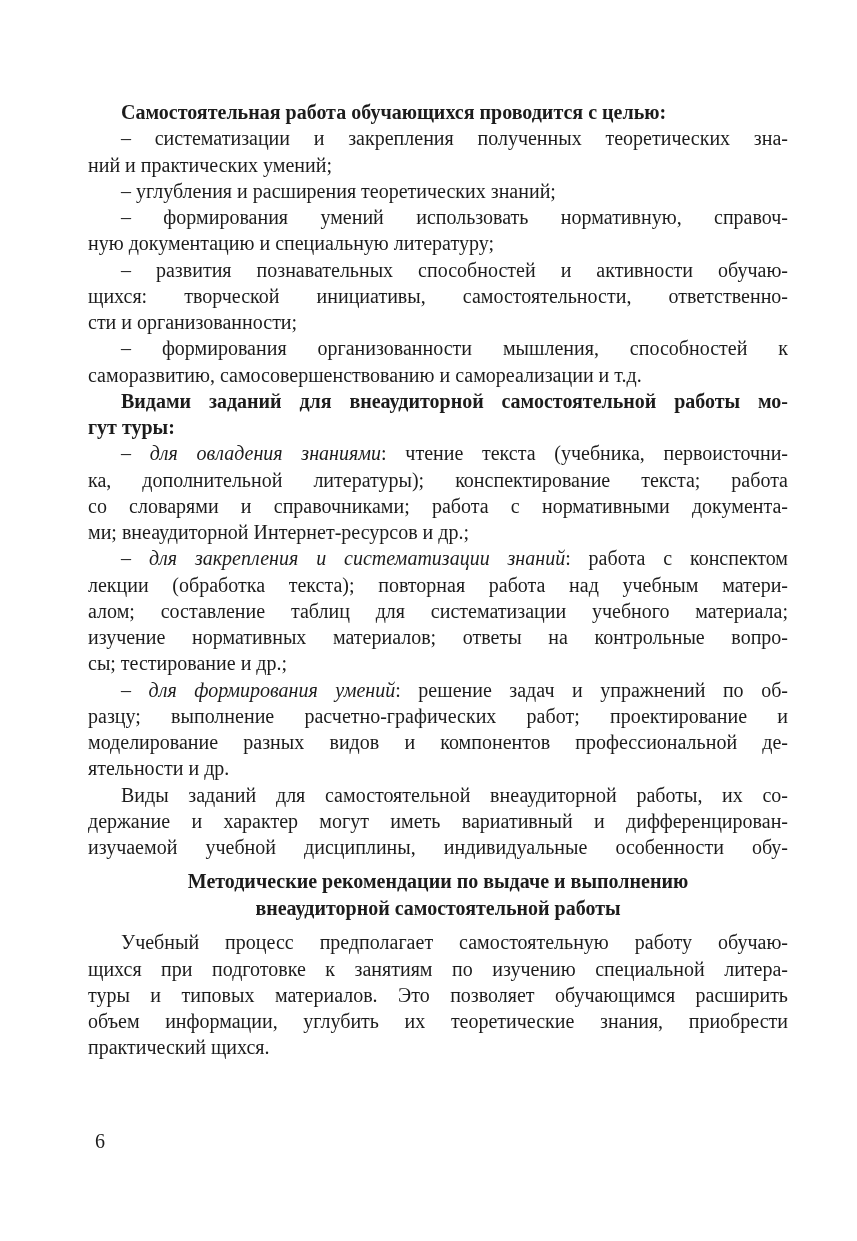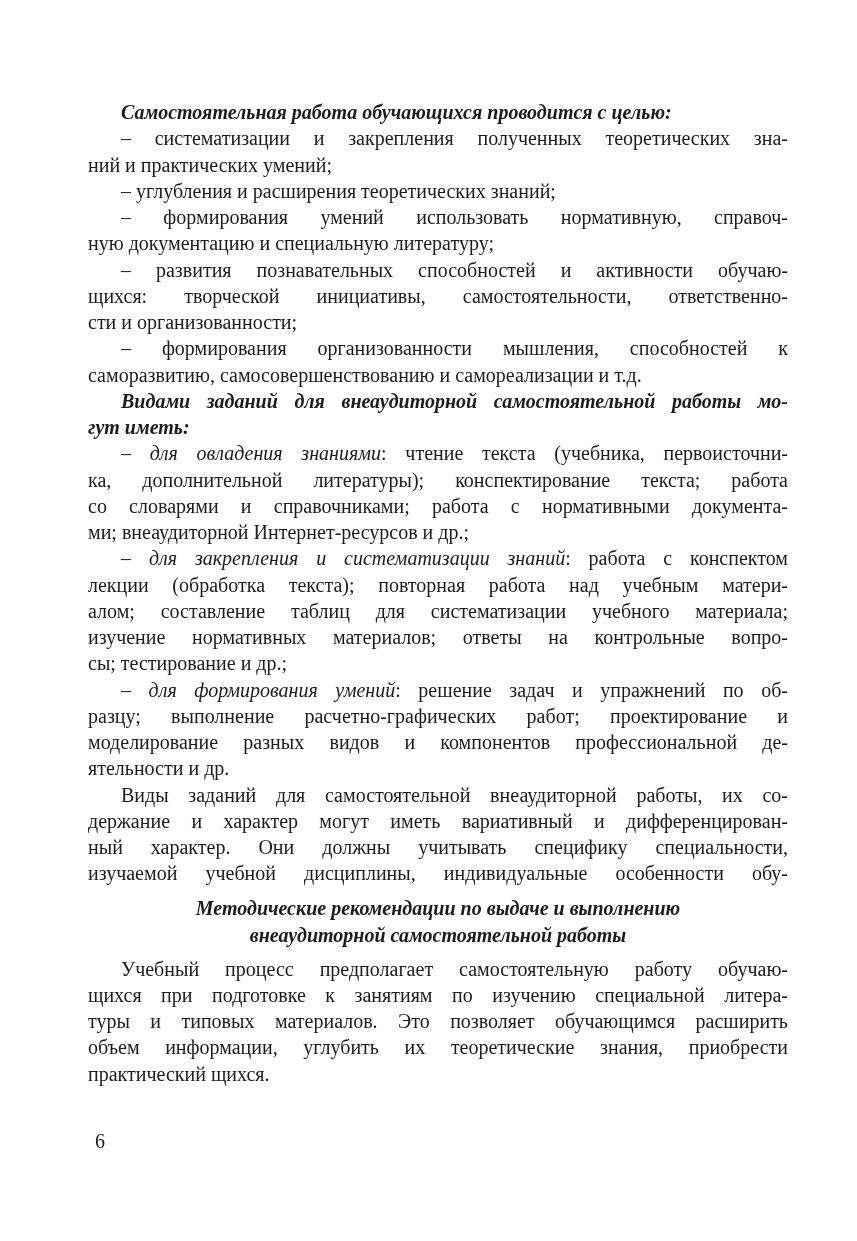--- a/index.html
+++ b/index.html
@@ -28,21 +28,20 @@
     line-height: 26.25px;
     white-space: normal;
   }
   .ind { padding-left: 33px; }
   .j {
     text-align: justify;
     text-align-last: justify;
   }
   .bi {
     font-weight: 700;
-    font-style: italic;
   }
   .i { font-style: italic; }
   .section-heading {
     margin: 8px 0 7px 0;
   }
   .section-heading .ln {
     line-height: 27px;
     text-align: left;
     text-align-last: center;
   }
@@ -84,21 +83,21 @@
       <div class="ln">сти и организованности;</div>
     </div>
 
     <div class="para">
       <div class="ln ind j">– формирования организованности мышления, способностей к</div>
       <div class="ln">саморазвитию, самосовершенствованию и самореализации и т.д.</div>
     </div>
 
     <div class="para">
       <div class="ln ind j bi">Видами заданий для внеаудиторной самостоятельной работы мо-</div>
-      <div class="ln bi">гут иметь:</div>
+      <div class="ln bi">гут туры:</div>
     </div>
 
     <div class="para">
       <div class="ln ind j"><span>– </span><span class="i">для овладения знаниями</span><span>: чтение текста (учебника, первоисточни-</span></div>
       <div class="ln j">ка, дополнительной литературы); конспектирование текста; работа</div>
       <div class="ln j">со словарями и справочниками; работа с нормативными документа-</div>
       <div class="ln">ми; внеаудиторной Интернет-ресурсов и др.;</div>
     </div>
 
     <div class="para">
@@ -112,21 +111,20 @@
     <div class="para">
       <div class="ln ind j"><span>– </span><span class="i">для формирования умений</span><span>: решение задач и упражнений по об-</span></div>
       <div class="ln j">разцу; выполнение расчетно-графических работ; проектирование и</div>
       <div class="ln j">моделирование разных видов и компонентов профессиональной де-</div>
       <div class="ln">ятельности и др.</div>
     </div>
 
     <div class="para">
       <div class="ln ind j">Виды заданий для самостоятельной внеаудиторной работы, их со-</div>
       <div class="ln j">держание и характер могут иметь вариативный и дифференцирован-</div>
-      <div class="ln j">ный характер. Они должны учитывать специфику специальности,</div>
       <div class="ln j">изучаемой учебной дисциплины, индивидуальные особенности обу-</div>
     </div>
 
     <div class="para section-heading">
       <div class="ln bi">Методические рекомендации по выдаче и выполнению</div>
       <div class="ln bi">внеаудиторной самостоятельной работы</div>
     </div>
 
     <div class="para">
       <div class="ln ind j">Учебный процесс предполагает самостоятельную работу обучаю-</div>

